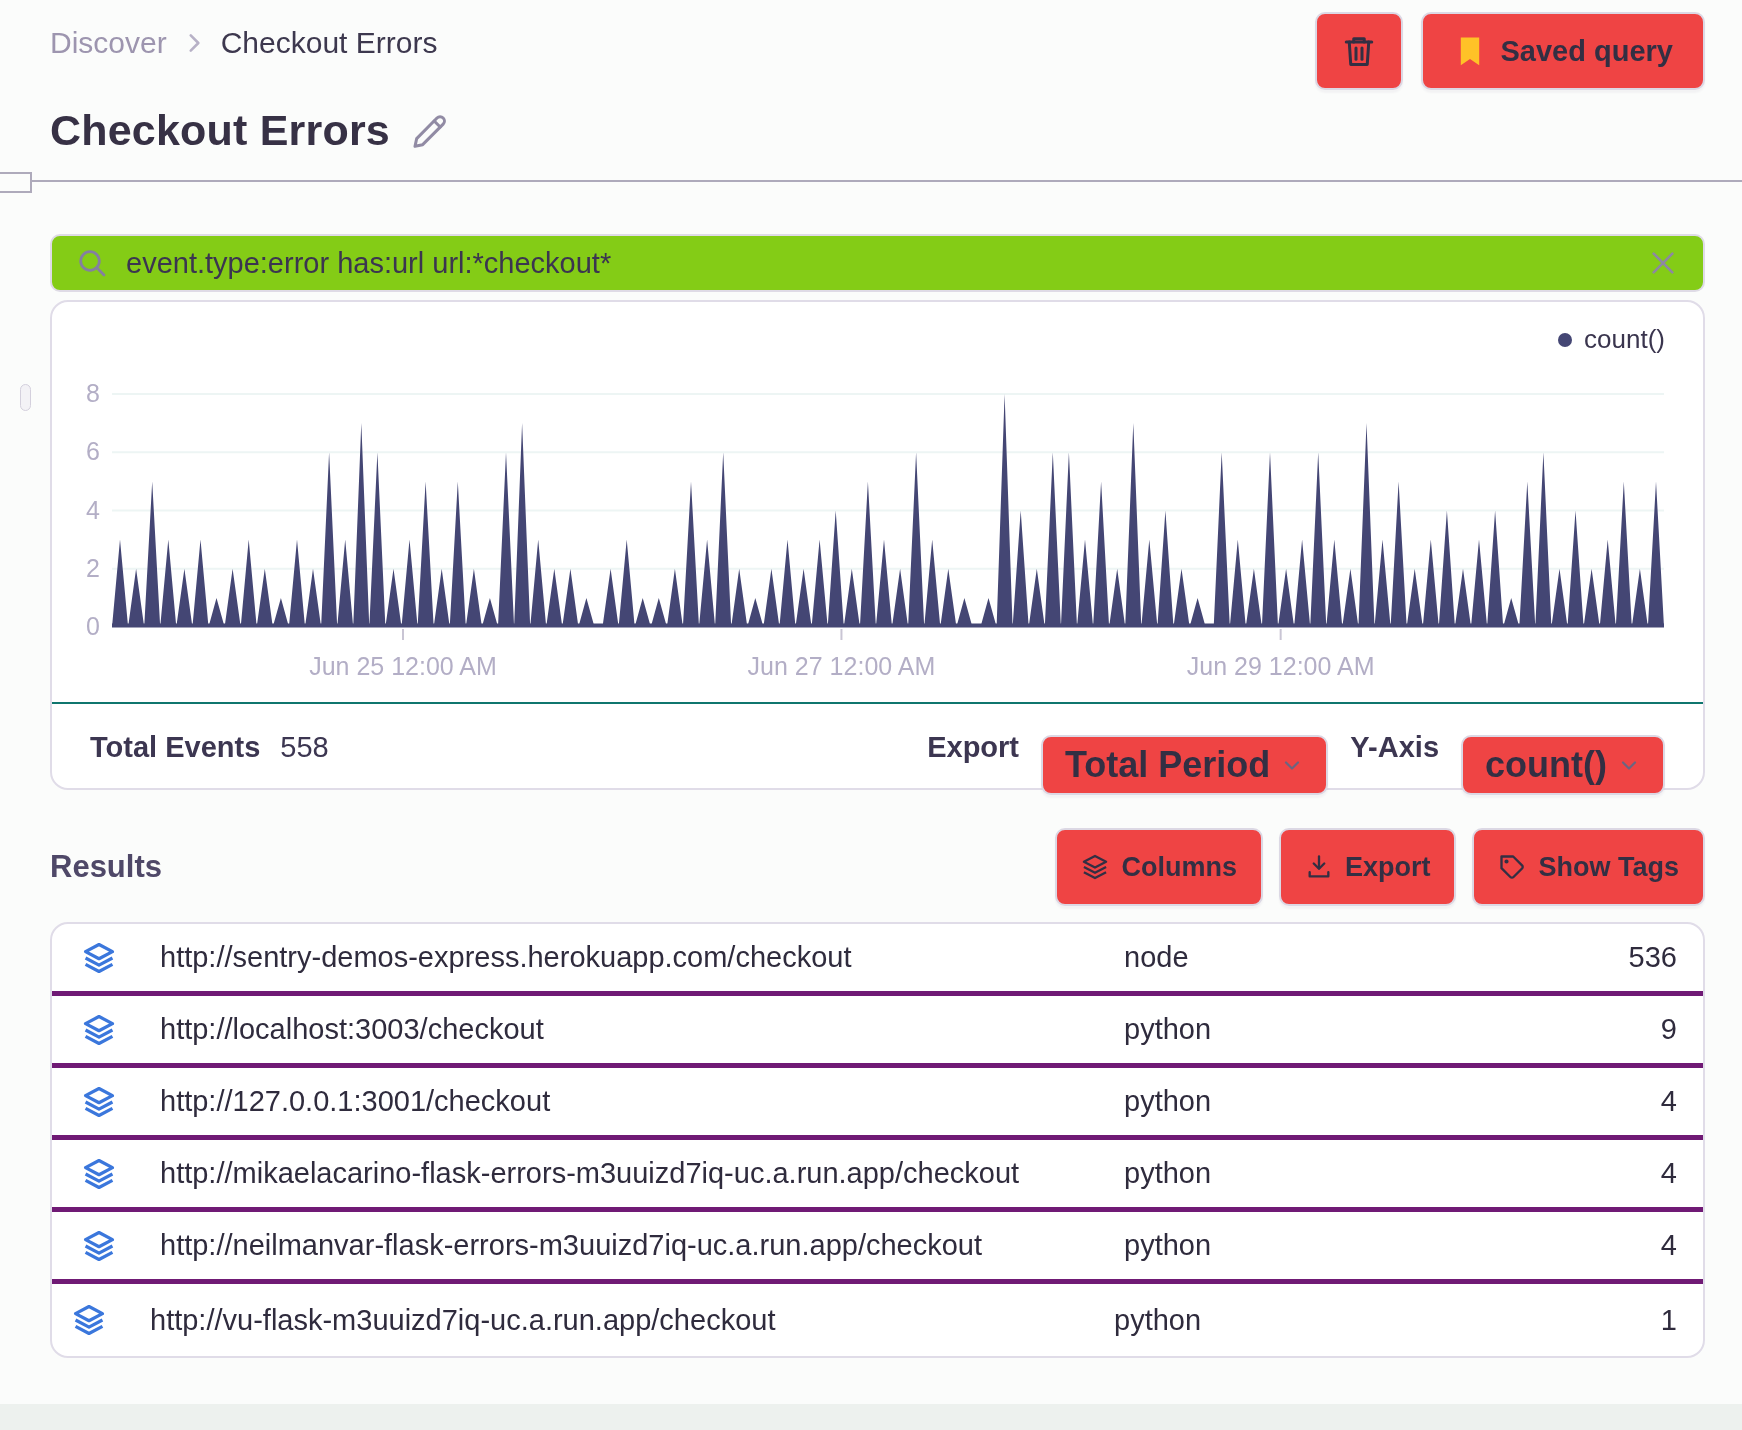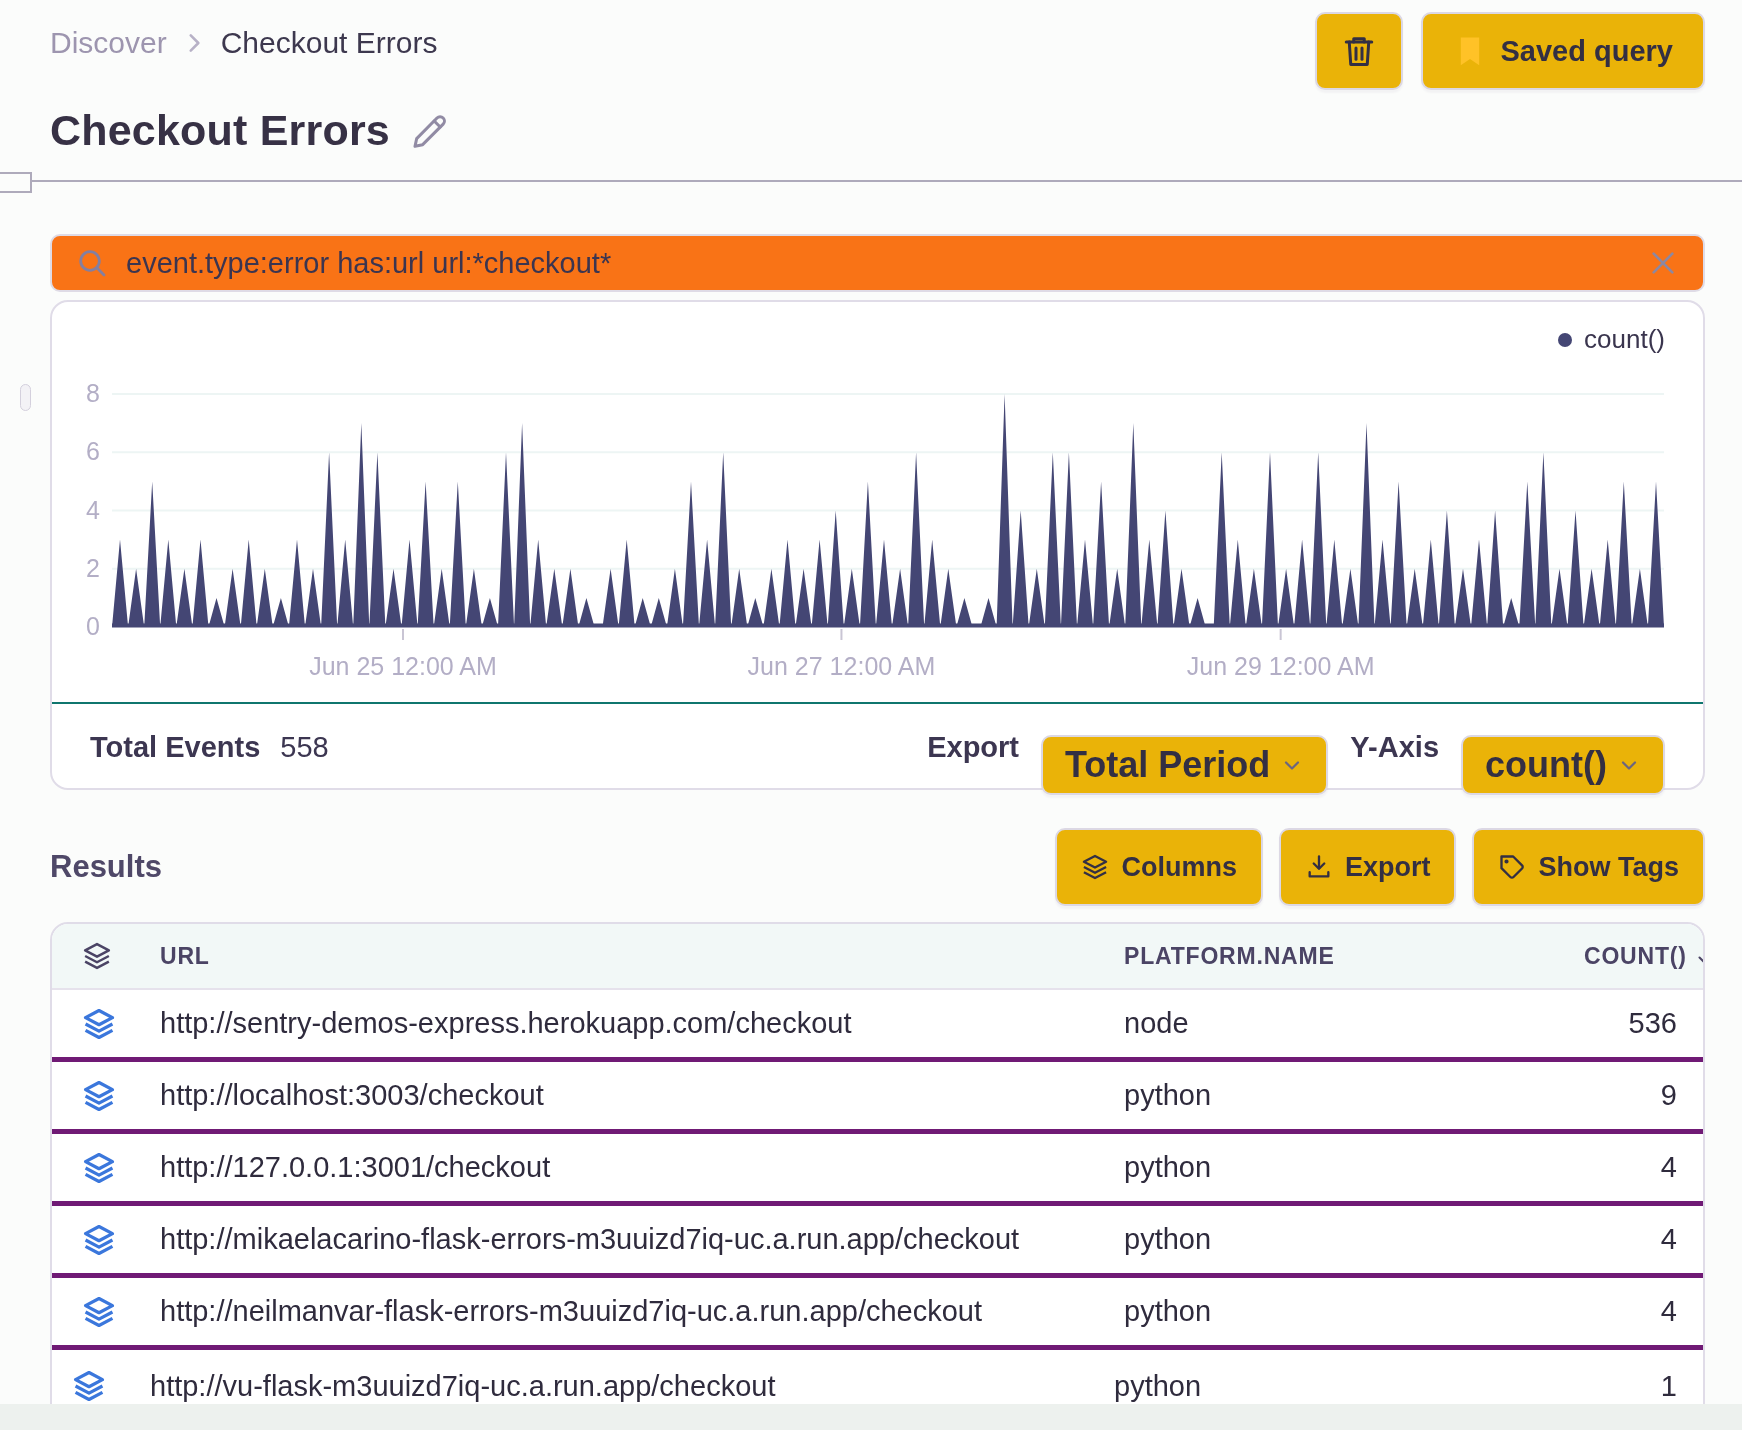--- a/index.html
+++ b/index.html
@@ -12,42 +12,42 @@
 
   
   .top-header { height:182px; position:relative; border-bottom:2px solid #aeaabb; }
   .header-inner { width:1655px; margin-left:50px; position:relative; height:100%; }
   .breadcrumb-row { display:flex; align-items:center; gap:14px; padding-top:26px; font-size:30px; }
   .crumb-parent { color:#9d95af; cursor:pointer; }
   .crumb-current { color:#3d384e; }
   .crumb-sep { display:flex; align-items:center; color:#b7b1c6; }
   .header-actions { position:absolute; top:12px; right:0; display:flex; gap:18px; }
   .btn {
-    background:#eab308; border:2px solid #dcd8e4; border-radius:10px;
+    background:#ef4444; border:2px solid #dcd8e4; border-radius:10px;
     display:flex; align-items:center; justify-content:center; gap:14px;
     font-size:29px; font-weight:bold; color:#332f43; cursor:pointer;
     box-shadow:0 3px 2px rgba(45,35,70,0.04);
   }
   .icon-btn { width:88px; height:78px; }
   .saved-query-btn { height:78px; padding:0 30px; }
   .title-row { display:flex; align-items:center; gap:20px; margin-top:46px; }
   .page-title { font-size:43px; font-weight:600; color:#373145; letter-spacing:0.2px; }
   .edit-btn { background:none; border:none; cursor:pointer; display:flex; }
   .collapse-tab {
     position:absolute; left:0; top:172px; width:32px; height:21px;
     background:#fbfcfb; border:2px solid #aeaabb; border-left:none; z-index:3;
   }
   .scroll-pill {
     position:absolute; left:20px; top:384px; width:11px; height:27px;
     border-radius:6px; background:#f3f2f6; border:1px solid #d4d0dd;
   }
 
   
   .search-bar {
-    margin-top:52px; height:58px; background:#f97316;
+    margin-top:52px; height:58px; background:#84cc16;
     border:2px solid #dfdbe6; border-radius:10px;
     display:flex; align-items:center; padding:0 24px; gap:18px;
   }
   .search-input {
     flex:1; border:none; outline:none; font-size:29px; color:#3b3550;
     font-family:inherit; background:transparent;
   }
   .clear-btn { background:none; border:none; cursor:pointer; display:flex; }
 
   
@@ -246,40 +246,20 @@
               <path d="M20.6 13.3 13.3 20.6a1.9 1.9 0 0 1-2.7 0L3 13V3h10l7.6 7.6a1.9 1.9 0 0 1 0 2.7z"></path>
               <circle cx="7.3" cy="7.3" r="0.8" fill="#332f43"></circle>
             </svg>
         </span>
         <span>Show Tags</span>
       </button>
     </div>
   </div>
 
   <div class="panel results-table">
-    <div class="thead-row">
-      <span class="icon-cell">
-        <svg width="30" height="30" viewBox="0 0 24 24" fill="none" stroke="#4b4465" stroke-width="2" stroke-linejoin="round">
-            <polygon points="12 2.5 21.5 7.5 12 12.5 2.5 7.5"></polygon>
-            <polyline points="2.5 12 12 17 21.5 12"></polyline>
-            <polyline points="2.5 16.5 12 21.5 21.5 16.5"></polyline>
-          </svg>
-      </span>
-      <span class="th">URL</span>
-      <span class="th">PLATFORM.NAME</span>
-      <span class="th th-count">
-        <span>COUNT()</span>
-        <span style="display:flex">
-          <svg width="24" height="24" viewBox="0 0 24 24" fill="none" stroke="#4b4465" stroke-width="2" stroke-linecap="round" stroke-linejoin="round">
-              <line x1="12" y1="4.5" x2="12" y2="19"></line>
-              <polyline points="6.5 13.5 12 19 17.5 13.5"></polyline>
-            </svg>
-        </span>
-      </span>
-    </div>
     <div id="table-body">
   <div class="trow">
     <span class="icon-cell">
       <svg width="34" height="34" viewBox="0 0 24 24" fill="none" stroke="#3b77dc" stroke-width="2.3" stroke-linejoin="round">
               <polygon points="12 2.5 21.5 7.5 12 12.5 2.5 7.5"></polygon>
               <polyline points="2.5 12 12 17 21.5 12"></polyline>
               <polyline points="2.5 16.5 12 21.5 21.5 16.5"></polyline>
             </svg>
     </span>
     <span class="url-cell">http://sentry-demos-express.herokuapp.com/checkout</span>

